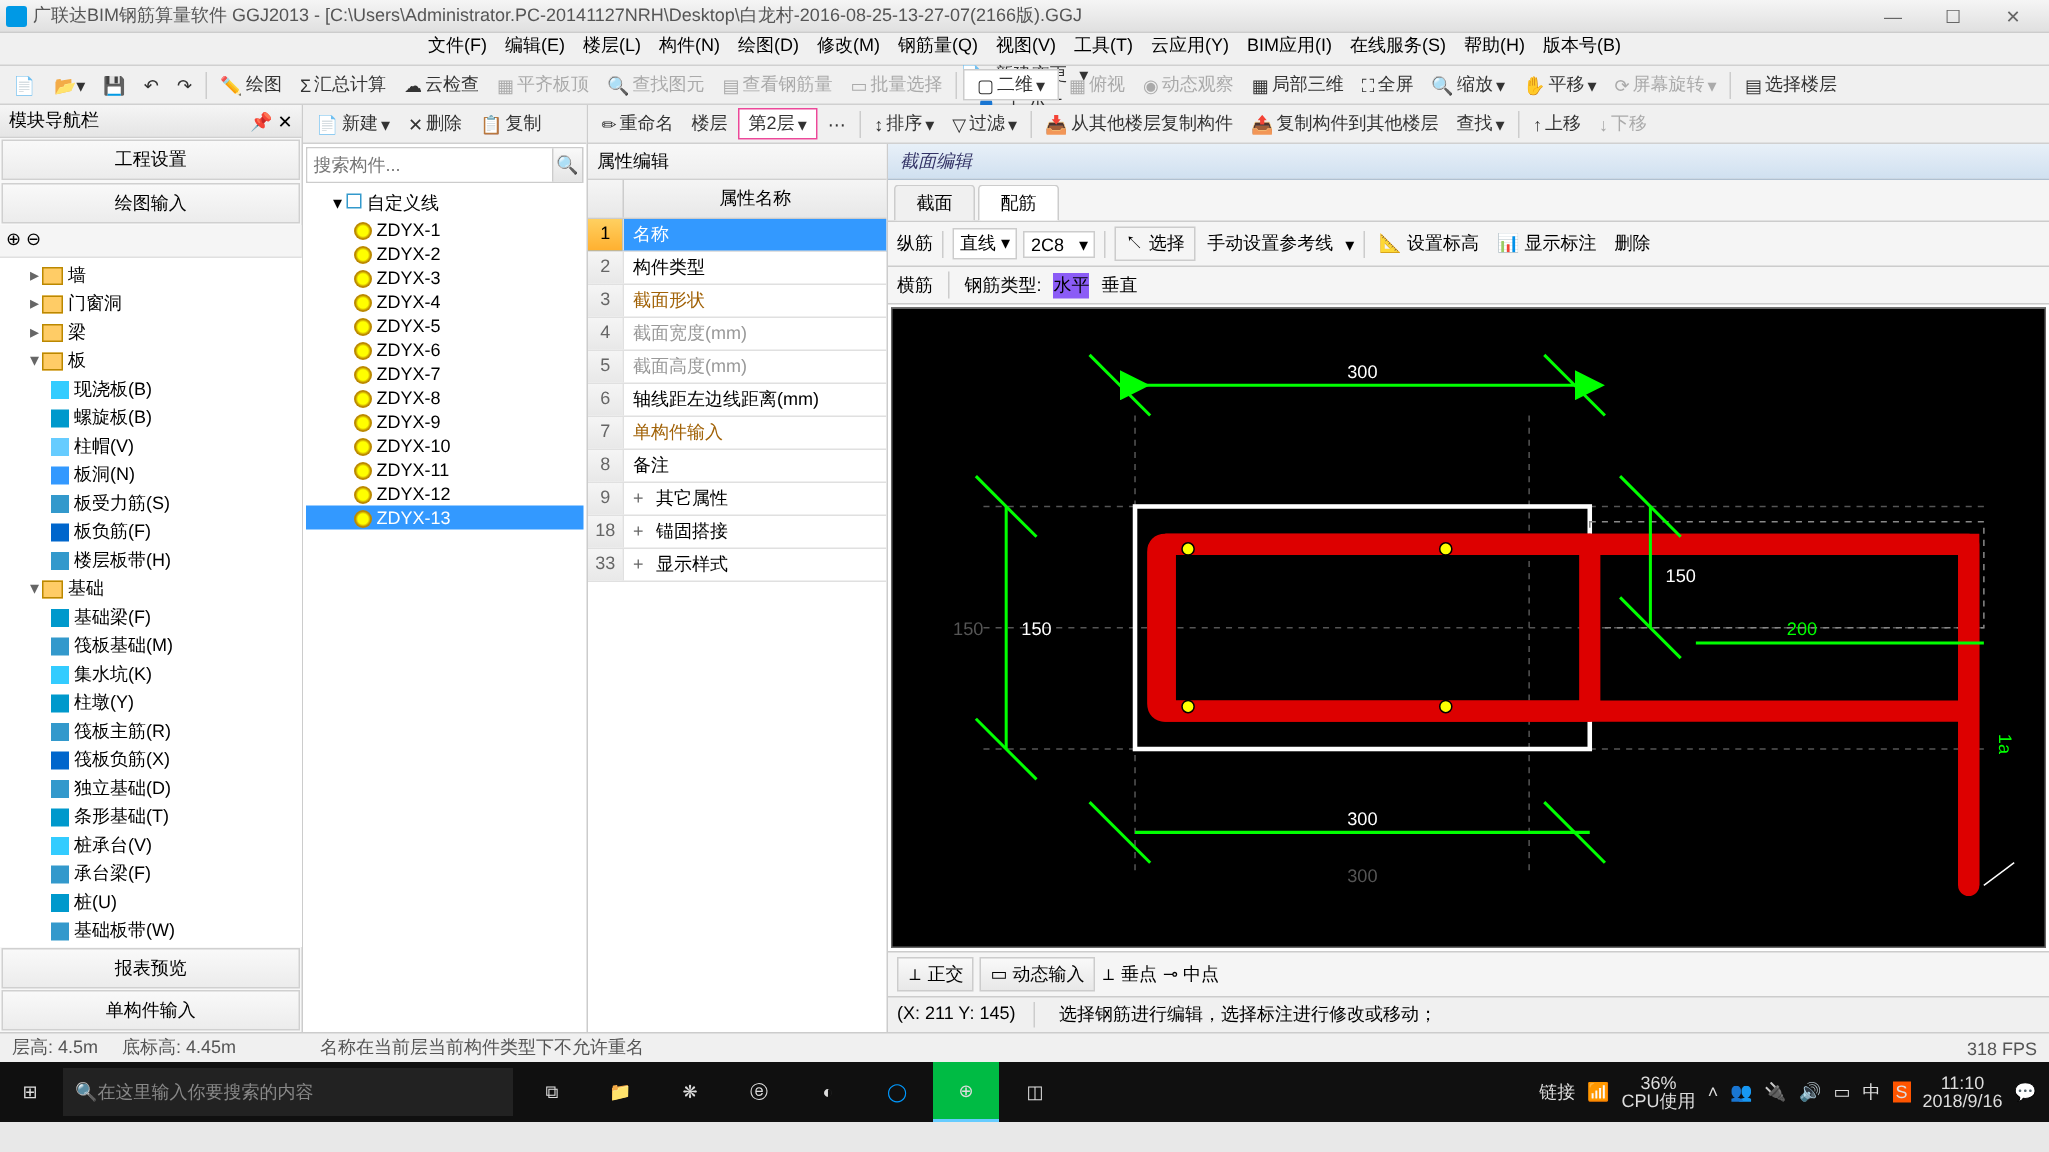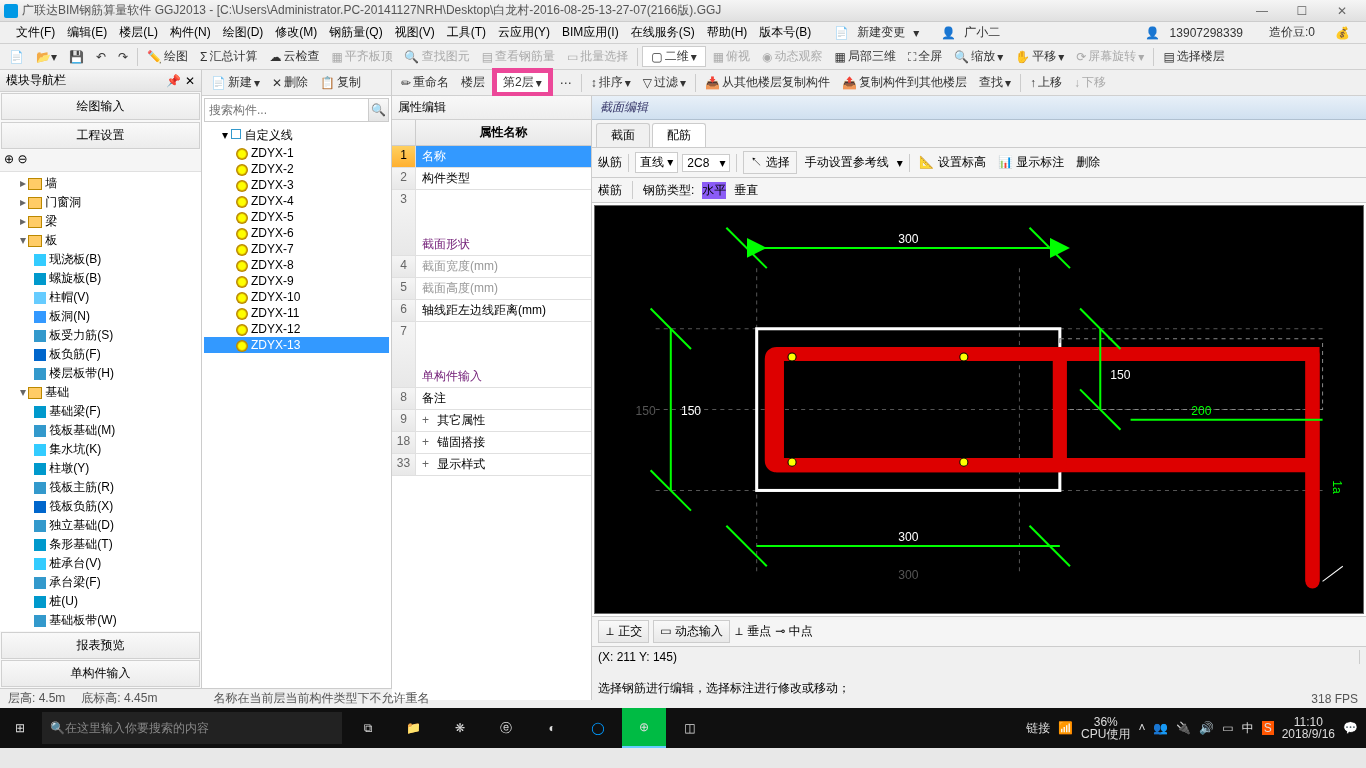--- a/index.html
+++ b/index.html
@@ -1,21 +1,21 @@
 <!DOCTYPE html>
 <html><head>
 <meta charset="utf-8">
 <style>
 * { margin: 0; padding: 0; box-sizing: border-box; font-family: "Microsoft YaHei", SimSun, sans-serif; font-size: 12px; }
 body { background: #e8e8e8; overflow: hidden; width: 1366px; height: 768px; }
 .titlebar { height: 22px; background: linear-gradient(#f5f5f5,#e0e0e0); display: flex; align-items: center; padding: 0 4px; color: #555; border-bottom: 1px solid #ccc; }
 .titlebar .icon { width: 14px; height: 14px; background: #0099e5; border-radius: 2px; margin-right: 4px; }
 .titlebar .title { flex: 1; white-space: nowrap; overflow: hidden; }
 .titlebar .winbtn { width: 40px; text-align: center; color: #666; }
-.menubar { height: 22px; background: #f0f0f0; display: flex; align-items: center; padding: 0 4px; border-bottom: 1px solid #d0d0d0; }
+.menubar { height: 22px; background: #f0f0f0; display: flex; align-items: center; padding: 0 4px; border-bottom: 1px solid #d0d0d0; flex-direction: column; }
 .menubar span { margin: 0 6px; }
 .menubar .right { margin-left: auto; display: flex; align-items: center; gap: 8px; color: #333; }
 .toolbar { height: 26px; background: #f0f0f0; display: flex; align-items: center; padding: 0 4px; border-bottom: 1px solid #d0d0d0; gap: 2px; }
 .tbbtn { padding: 2px 5px; color: #333; display: flex; align-items: center; gap: 2px; }
 .sep { width: 1px; height: 18px; background: #ccc; margin: 0 2px; }
 .main { display: flex; height: 618px; }
 .leftpanel { width: 202px; background: #f8f8f8; border-right: 1px solid #ccc; display: flex; flex-direction: column; }
 .panelhead { background: linear-gradient(#f5f5f5,#e5e5e5); padding: 2px 6px; border-bottom: 1px solid #d0d0d0; display: flex; align-items: center; }
 .panelhead .pin { margin-left: auto; }
 .tabbtns { display: flex; flex-direction: column; }
@@ -37,46 +37,46 @@
 .midtree .mn { padding: 1px 2px 1px 18px; white-space: nowrap; }
 .midtree .mn.d1 { padding-left: 32px; }
 .midtree .gear { width: 12px; height: 12px; display: inline-block; background: radial-gradient(circle, #ff0 40%, #b80 60%); border-radius: 50%; vertical-align: middle; margin-right: 3px; }
 .midtree .sel { background: #3399ff; color: #fff; }
 .rightmain { flex: 1; display: flex; flex-direction: column; }
 .midtoolbar { height: 26px; background: #f0f0f0; border-bottom: 1px solid #d0d0d0; display: flex; align-items: center; padding: 0 4px; gap: 2px; }
 .propedit { display: flex; flex: 1; }
 .propleft { width: 200px; border-right: 1px solid #ccc; display: flex; flex-direction: column; background: #fff; }
 .proptitle { background: linear-gradient(#f8f8f8,#eee); padding: 3px 6px; border-bottom: 1px solid #d0d0d0; }
 .proptable { flex: 1; overflow: auto; }
-.proptable .hrow { display: flex; background: linear-gradient(#f5f5f5,#e8e8e8); border-bottom: 1px solid #ccc; font-weight: bold; }
+.proptable .hrow { display: flex; background: linear-gradient(#f5f5f5,#e8e8e8); border-bottom: 1px solid #ccc; }
 .proptable .hrow .c0 { width: 24px; border-right: 1px solid #ccc; text-align: center; padding: 4px 0; }
 .proptable .hrow .c1 { flex: 1; text-align: center; padding: 4px 0; }
 .proptable .prow { display: flex; border-bottom: 1px solid #e0e0e0; }
 .proptable .prow .c0 { width: 24px; border-right: 1px solid #e0e0e0; background: linear-gradient(#f5f5f5,#e8e8e8); text-align: center; padding: 2px 0; color: #666; }
 .proptable .prow .c1 { flex: 1; padding: 2px 6px; }
 .proptable .prow.selrow { background: #3399ff; }
 .proptable .prow.selrow .c0 { background: linear-gradient(#ffd060,#ffb030); color: #000; }
 .proptable .prow.selrow .c1 { color: #fff; }
-.proptable .link { color: #701a75; margin-top: 44px; }
+.proptable .link { color: #a16207; }
 .proptable .gray { color: #999; }
 .proptable .expcol { color: #666; width: 12px; display: inline-block; }
 .drawarea { flex: 1; display: flex; flex-direction: column; background: #fff; }
 .drawtitle { background: linear-gradient(#e8f0f8,#d0e0f0); padding: 3px 8px; border-bottom: 1px solid #b0c0d0; color: #336; font-style: italic; }
 .drawtabs { display: flex; background: #f5f5f5; border-bottom: 1px solid #ccc; padding: 3px 4px 0; gap: 2px; }
 .drawtabs .dt { padding: 3px 14px; background: #f0f0f0; border: 1px solid #ccc; border-bottom: none; border-radius: 3px 3px 0 0; }
 .drawtabs .dt.act { background: #fff; }
 .drawtools { display: flex; align-items: center; background: #f5f5f5; border-bottom: 1px solid #ccc; padding: 3px 6px; gap: 4px; }
 .drawtools .dtbtn { padding: 2px 4px; }
 .drawtools .dtsel { border: 1px solid #ccc; background: #fff; padding: 1px 4px; }
 .drawtools2 { display: flex; align-items: center; background: #f5f5f5; border-bottom: 1px solid #ccc; padding: 3px 6px; gap: 8px; }
 .canvas { flex: 1; background: #000; position: relative; overflow: hidden; border: 1px solid #666; margin: 2px; }
 .canvas svg { width: 100%; height: 100%; }
 .bottomtools { display: flex; align-items: center; background: #f5f5f5; border-top: 1px solid #ccc; padding: 3px 6px; gap: 4px; }
 .bottomtools .bt { padding: 2px 6px; border: 1px solid #ccc; background: linear-gradient(#f9f9f9,#e8e8e8); }
-.statusbar2 { display: flex; background: #f0f0f0; border-top: 1px solid #ccc; padding: 3px 6px; gap: 16px; flex-direction: column; }
+.statusbar2 { display: flex; background: #f0f0f0; border-top: 1px solid #ccc; padding: 3px 6px; gap: 16px; }
 .statusbar2 .sb { border-right: 1px solid #ccc; padding-right: 12px; }
 .footer1 { height: 20px; background: #f0f0f0; border-top: 1px solid #ccc; display: flex; align-items: center; padding: 0 8px; gap: 16px; color: #555; }
 .footer1 .right { margin-left: auto; }
 .taskbar { height: 40px; background: #101010; display: flex; align-items: center; color: #ddd; }
 .taskbar .start { width: 40px; height: 40px; display: flex; align-items: center; justify-content: center; }
 .taskbar .search { flex: 0 0 300px; background: #222; height: 32px; display: flex; align-items: center; padding: 0 8px; color: #888; margin-left: 2px; }
 .taskbar .icons { display: flex; gap: 2px; margin-left: 4px; }
 .taskbar .ti { width: 44px; height: 40px; display: flex; align-items: center; justify-content: center; }
 .taskbar .tray { margin-left: auto; display: flex; align-items: center; gap: 8px; padding: 0 8px; font-size: 11px; }
 .blue { color: #0099e5; }
@@ -130,22 +130,22 @@
   <span class="tbbtn">▤ <span>选择楼层</span></span>
 </div>
 
 <div class="main">
   <div class="leftpanel">
     <div class="panelhead">
         <span>模块导航栏</span>
         <span class="pin">📌 ✕</span>
       </div>
     <div class="tabbtns">
+      <div class="tabbtn">工程设置</div>
       <div class="tabbtn">绘图输入</div>
-      <div class="tabbtn">工程设置</div>
     </div>
     <div class="toolstrip"><span>⊕</span> <span>⊖</span></div>
     <div class="tree" id="navtree">
         <div class="node d1"><span class="exp">▸</span><span class="fold"></span> <span>墙</span></div>
         <div class="node d1"><span class="exp">▸</span><span class="fold"></span> <span>门窗洞</span></div>
         <div class="node d1"><span class="exp">▸</span><span class="fold"></span> <span>梁</span></div>
         <div class="node d1"><span class="exp">▾</span><span class="fold"></span> <span>板</span></div>
         <div class="node d2"><span class="ico" style="background:#3cf"></span> <span>现浇板(B)</span></div>
         <div class="node d2"><span class="ico" style="background:#09c"></span> <span>螺旋板(B)</span></div>
         <div class="node d2"><span class="ico" style="background:#6cf"></span> <span>柱帽(V)</span></div>
@@ -199,21 +199,21 @@
         <div class="mn d1"><span class="gear"></span>ZDYX-11</div>
         <div class="mn d1"><span class="gear"></span>ZDYX-12</div>
         <div class="mn d1 sel"><span class="gear"></span>ZDYX-13</div>
       </div>
   </div>
 
   <div class="rightmain">
     <div class="midtoolbar">
       <span class="tbbtn">✏<span>重命名</span></span>
       <span class="tbbtn">楼层</span>
-      <span class="tbbtn" style="border:5px solid #ec4899;background:#fff;padding:1px 6px"><span>第2层</span> ▾</span>
+      <span class="tbbtn" style="border:1px solid #ec4899;background:#fff;padding:1px 6px"><span>第2层</span> ▾</span>
       <span class="tbbtn">⋯</span>
       <span class="sep"></span>
       <span class="tbbtn">↕<span>排序</span> ▾</span>
       <span class="tbbtn">▽<span>过滤</span> ▾</span>
       <span class="sep"></span>
       <span class="tbbtn">📥<span>从其他楼层复制构件</span></span>
       <span class="tbbtn">📤<span>复制构件到其他楼层</span></span>
       <span class="tbbtn"><span>查找</span> ▾</span>
       <span class="sep"></span>
       <span class="tbbtn">↑<span>上移</span></span>

